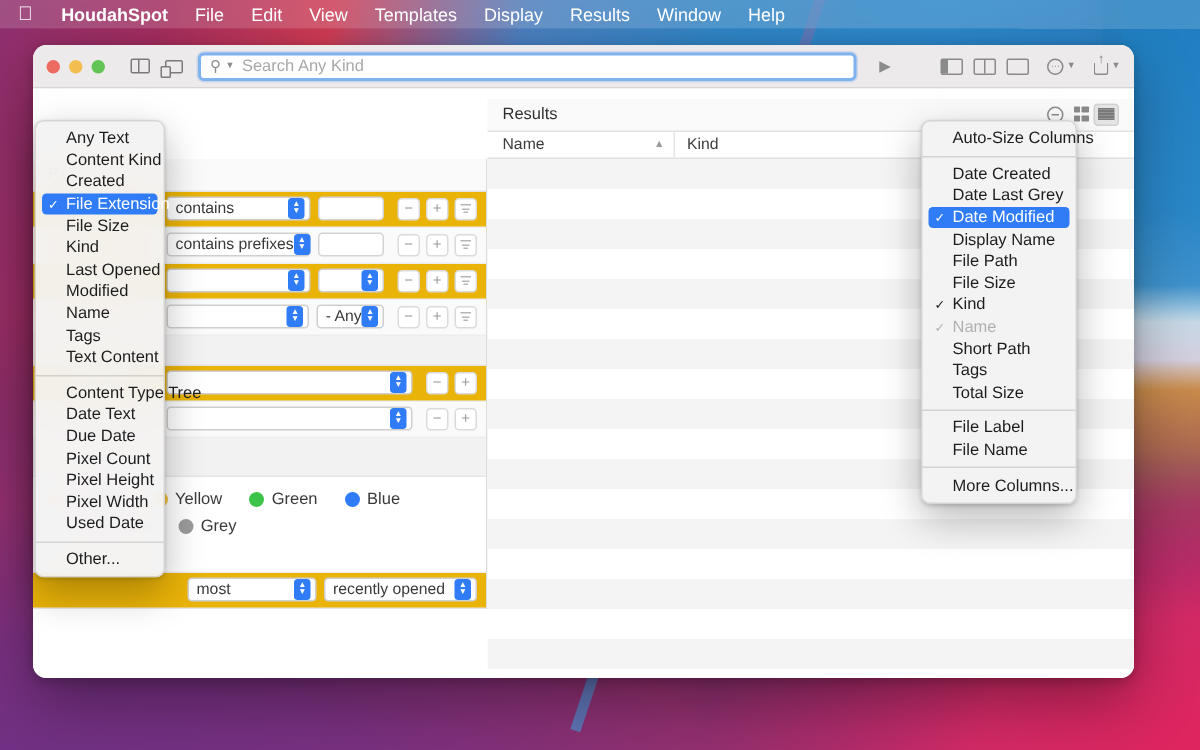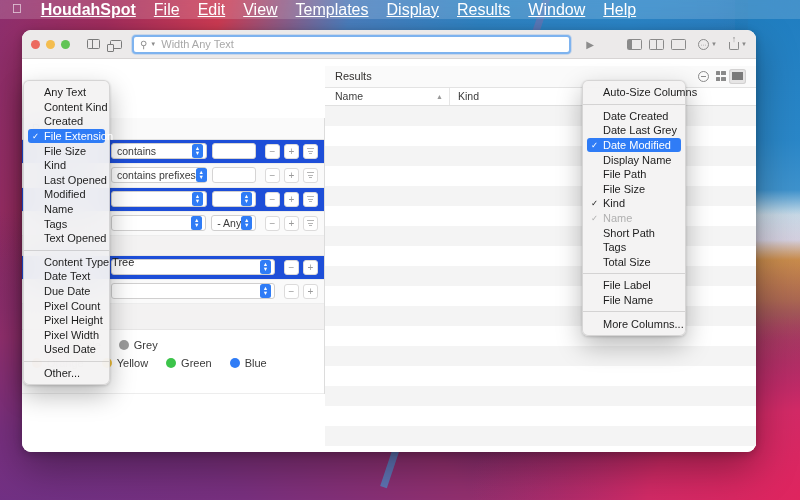--- a/index.html
+++ b/index.html
@@ -59,21 +59,21 @@
 
   
   #menubar {
     position:absolute; top:0; left:0; right:0; height:19px;
     background:rgba(255,255,255,.16);
     backdrop-filter:blur(14px);
     display:flex; align-items:center; gap:0px;
     padding:0 8px; color:#fff; z-index:40;
   }
   #menubar .apple { font-size:13px; padding:0 10px 2px 4px; line-height:1; }
-  #menubar .mi { padding:0 9px; font-size:16px; white-space:nowrap;text-decoration:underline; }
+  #menubar .mi { padding:0 9px; font-size:12px; white-space:nowrap; }
   #menubar .mi.app { font-weight:bold; }
 
   
   #window {
     position:absolute; left:22px; top:30px; width:734px; height:422px;
     background:#fff; border-radius:9px;
     box-shadow:0 16px 40px rgba(0,0,0,.35), 0 2px 8px rgba(0,0,0,.22);
     overflow:hidden; z-index:20;
     display:flex; flex-direction:column;
   }
@@ -144,21 +144,21 @@
   .ic-circle-minus::before { content:""; position:absolute; left:2px; right:2px; top:4px; height:1.2px; background:#8a8a8a; }
   .ic-grid { width:10px; height:10px; display:grid; grid-template-columns:1fr 1fr; grid-template-rows:1fr 1fr; gap:1.6px; }
   .ic-grid i { background:#8a8a8a; border-radius:.5px; }
   .ic-list { width:11px; height:9px; display:flex; flex-direction:column; justify-content:space-between; }
   .ic-list i { height:1.3px; background:#7a7a7a; display:block; }
   .ic-list i:nth-child(odd){ width:100%; }
 
   
   #refine-rows { flex:1 1 auto; overflow:hidden; }
   .crow { height:24px; display:flex; align-items:center; padding:0 6px 0 10px;
-          border-bottom:1px solid #ededed; gap:5px; background:#1d4ed8; }
+          border-bottom:1px solid #ededed; gap:5px; background:#eab308; }
   .crow.alt { background:#fafafa; }
   .attr-cell { width:74px; font-size:11px; color:#3a3a3a; white-space:nowrap; overflow:hidden; }
   .popbtn { height:16px; background:#fff; border:1px solid #d0cfcf; border-radius:3px;
             display:flex; align-items:center; padding:0 3px 0 5px; font-size:10.5px;
             color:#3a3a3a; position:relative; white-space:nowrap; }
   .popbtn .stepper { width:11px; height:14px; background:#2f7cf6; border-radius:2.5px;
             margin-left:auto; display:flex; flex-direction:column; align-items:center;
             justify-content:center; color:#fff; font-size:5.5px; line-height:5px; flex:0 0 11px; }
   .op-cell { width:96px; }
   .val-cell { flex:1 1 auto; min-width:0; }
@@ -202,21 +202,21 @@
            white-space:nowrap; gap:4px; }
   .mitem .chk { width:9px; font-size:8.5px; color:#1d1d1d; flex:0 0 9px; text-align:center; }
   .mitem .lab { flex:1 1 auto; }
   .mitem.sel { background:#2f7cf6; color:#fff; border-radius:3px; margin:0 4px; padding-left:3px; }
   .mitem.sel .chk { color:#fff; }
   .mitem.dim { color:#b0b0b0; }
   .mitem.dim .chk { color:#b0b0b0; }
   .msep { height:1px; background:rgba(0,0,0,.13); margin:4px 0; }
 
   #menu-refine { left:23px; top:80px; width:87px; }
-  #menu-columns { left:582px; top:80px; width:104px; }
+  #menu-columns { left:614px; top:80px; width:104px; }
 </style>
 </head>
 <body>
 
 <div id="wallpaper">
   <div class="wp-layer wp-base"></div>
   <div class="wp-bands"></div>
   <div class="wp-bands-fade"></div>
   <div class="wp-layer wp-bottom"></div>
   <div class="wp-layer wp-bl"></div>
@@ -248,21 +248,21 @@
     <div class="tbtn">
       <span class="icon-sidebar"></span>
     </div>
     <div class="tbtn">
       <span class="icon-inspector"></span>
     </div>
 
     <div id="searchfield">
       <span class="sf-mag">⚲</span>
       <span class="sf-chev">▼</span>
-      <span class="sf-ph">Width Any Text</span>
+      <span class="sf-ph">Search Any Kind</span>
     </div>
 
     <div class="play">▶</div>
 
     <div class="seg-group">
       <div class="seg left"></div>
       <div class="seg mid"></div>
       <div class="seg right"></div>
     </div>
 
@@ -387,52 +387,63 @@
           </div>
           <div class="rbtns">
             <div class="rb">−</div>
             <div class="rb">+</div>
           </div>
         </div>
 
         <div class="sep-row" style="height:26px"></div>
 
         <div class="tagrow">
-          <div class="tagline second">
-            <div class="tag">
-              <span class="dot" style="background:#b660dd"></span>
-              <span>Purple</span>
-            </div>
-            <div class="tag">
-              <span class="dot" style="background:#9b9b9b"></span>
-              <span>Grey</span>
-            </div>
-          </div>
           <div class="tagline">
             <div class="tag">
               <span class="dot" style="background:#f0912f"></span>
               <span>Orange</span>
             </div>
             <div class="tag">
               <span class="dot" style="background:#f5c33b"></span>
               <span>Yellow</span>
             </div>
             <div class="tag">
               <span class="dot" style="background:#3cc44a"></span>
               <span>Green</span>
             </div>
             <div class="tag">
               <span class="dot" style="background:#2f7cf6"></span>
               <span>Blue</span>
             </div>
           </div>
+          <div class="tagline second">
+            <div class="tag">
+              <span class="dot" style="background:#b660dd"></span>
+              <span>Purple</span>
+            </div>
+            <div class="tag">
+              <span class="dot" style="background:#9b9b9b"></span>
+              <span>Grey</span>
+            </div>
+          </div>
         </div>
 
         <div class="sep-row" style="height:20px;background:#fff;border-bottom:1px solid #ededed"></div>
 
+        <div class="crow" style="border-bottom:1px solid #e7e6e6">
+          <div class="attr-cell" style="width:88px"></div>
+          <div class="popbtn" style="width:86px">
+            <span>most</span>
+            <span class="stepper">▲<br>▼</span>
+          </div>
+          <div class="popbtn val-cell">
+            <span>recently opened</span>
+            <span class="stepper">▲<br>▼</span>
+          </div>
+        </div>
 
         <div style="flex:1" class="blank-block"></div>
       </div>
     </div>
 
     <div id="results-pane">
       <div class="pane-head">
         <span>Results</span>
         <span class="spacer"></span>
         <span class="head-ic">
@@ -526,21 +537,21 @@
     <div class="mitem">
       <span class="chk"></span>
       <span class="lab">Name</span>
     </div>
     <div class="mitem">
       <span class="chk"></span>
       <span class="lab">Tags</span>
     </div>
     <div class="mitem">
       <span class="chk"></span>
-      <span class="lab">Text Opened</span>
+      <span class="lab">Text Content</span>
     </div>
     <div class="msep"></div>
     <div class="mitem">
       <span class="chk"></span>
       <span class="lab">Content Type Tree</span>
     </div>
     <div class="mitem">
       <span class="chk"></span>
       <span class="lab">Date Text</span>
     </div>

